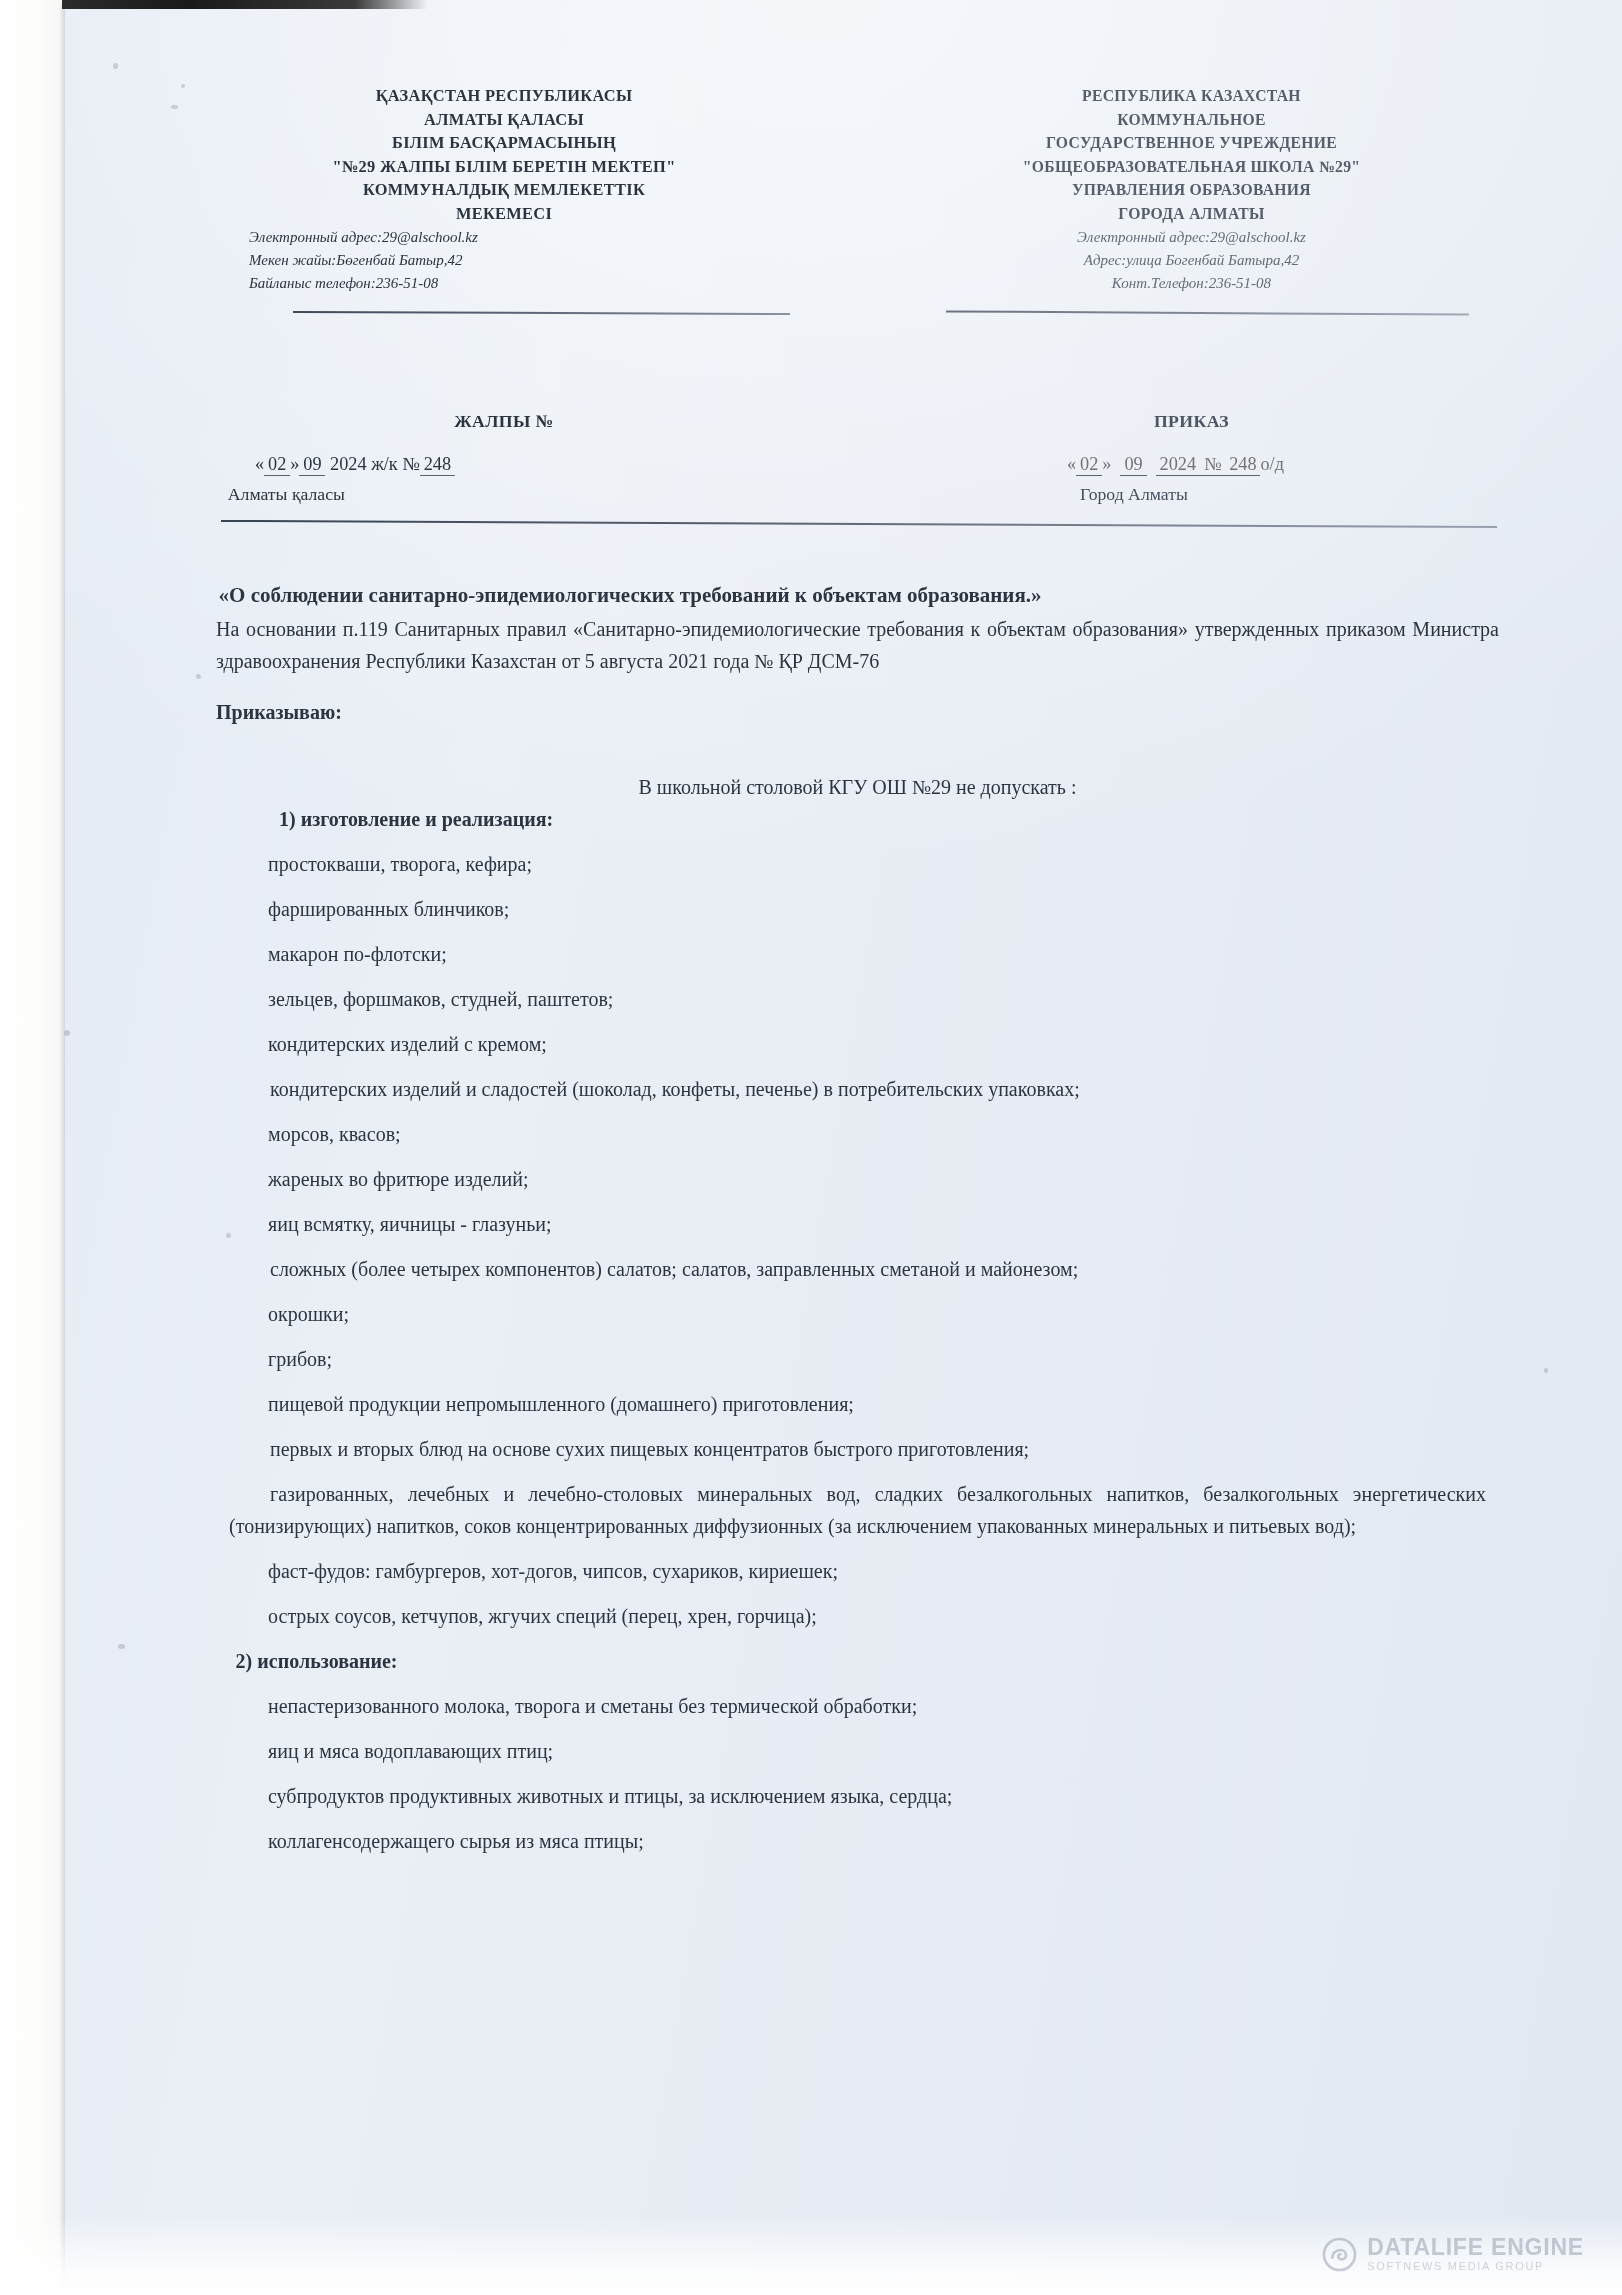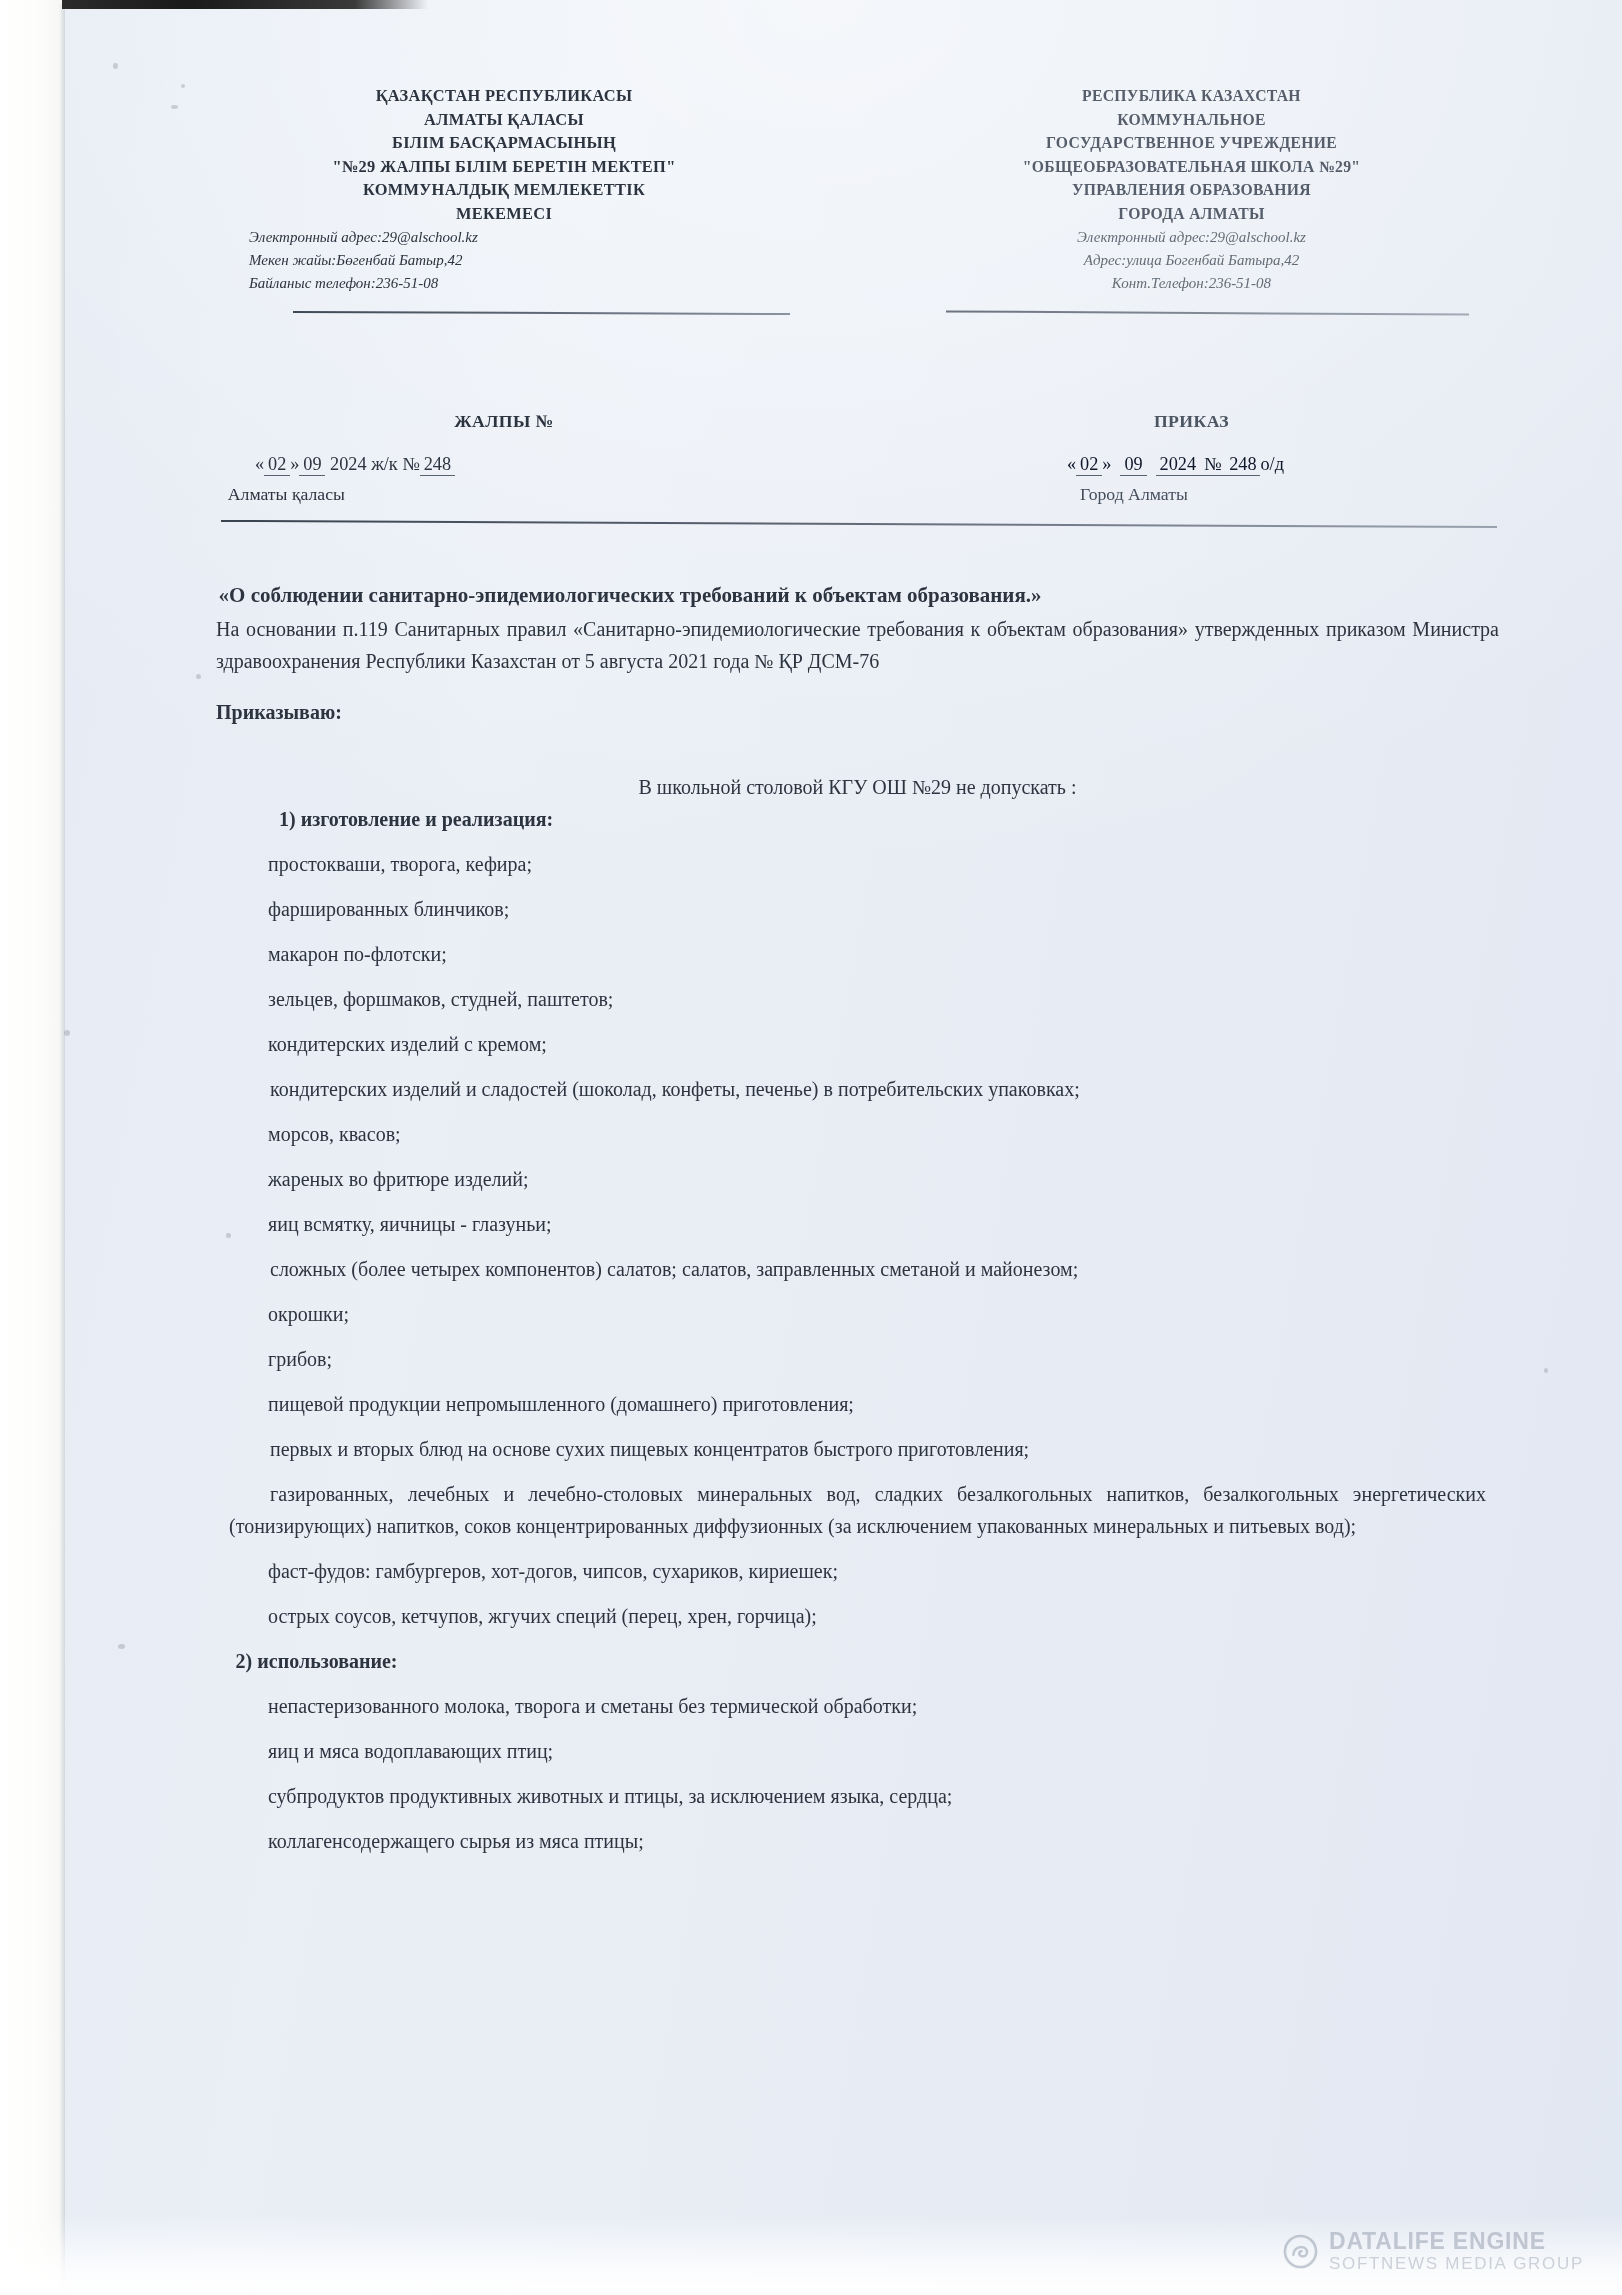--- a/index.html
+++ b/index.html
@@ -134,21 +134,21 @@
 
   .ob-number {
     margin-top: 22px;
     font-size: 18.3px;
     text-align: left;
     padding-left: 39px;
     white-space: nowrap;
   }
   .ob-col.right .ob-number {
     padding-left: 183px;
-    color: #0f172a;
+    color: #737373;
   }
   .ob-number .u { border-bottom: 1.3px solid #59626f; padding: 0 3.9px 1.3px 3.9px; }
 
   .ob-city {
     margin-top: 9.2px;
     font-size: 17.7px;
     text-align: left;
     padding-left: 11.8px;
   }
   .ob-col.right .ob-city { padding-left: 196px; color: #454e5b; }
@@ -230,21 +230,21 @@
   .wm-text { line-height: 1.05; }
   .wm-title {
     font-family: "Liberation Sans", sans-serif;
     font-weight: bold;
     font-size: 23px;
     letter-spacing: 0.8px;
     color: #9aa3b2;
   }
   .wm-sub {
     font-family: "Liberation Sans", sans-serif;
-    font-size: 17px;
+    font-size: 11px;
     letter-spacing: 1.7px;
     color: #a9b1be;
     margin-top: 2px;
   }
 
   
   .speck {
     position: absolute;
     background: rgba(120,128,142,0.32);
     border-radius: 50%;

